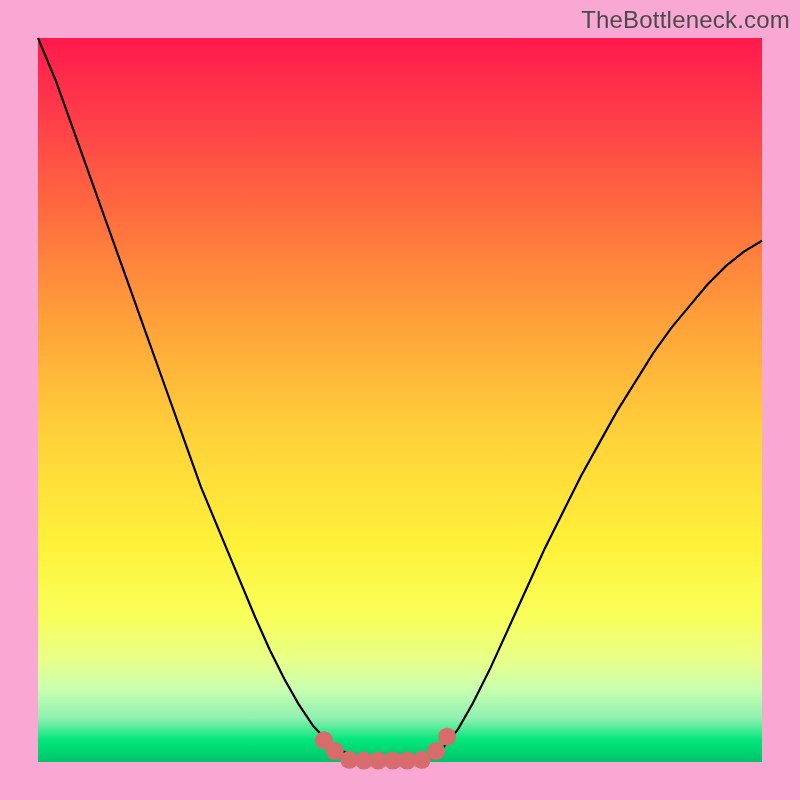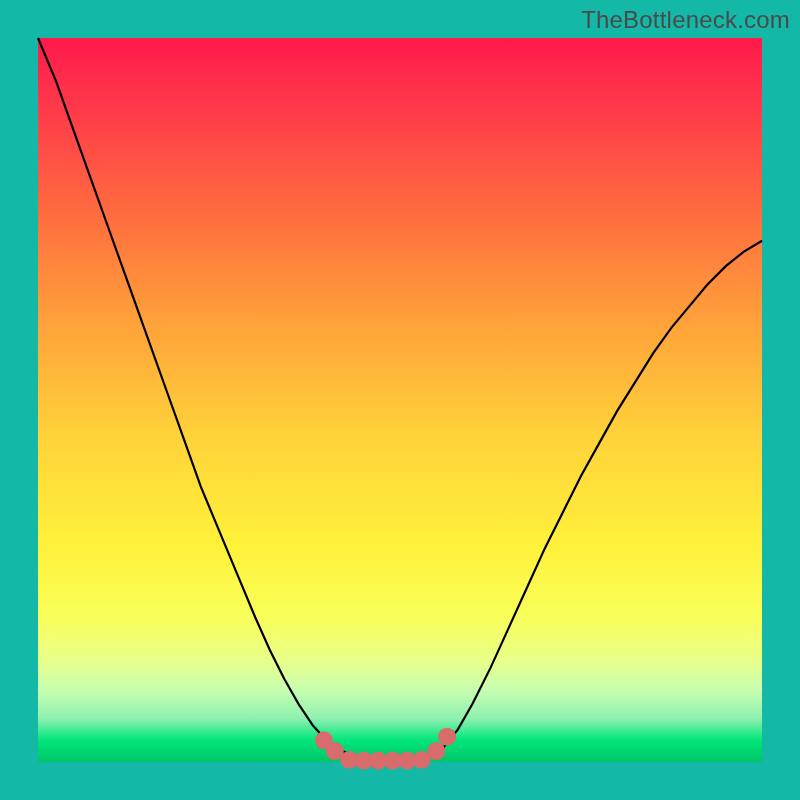--- a/index.html
+++ b/index.html
@@ -10,21 +10,21 @@
     background: #000;
     overflow: hidden;
     font-family: Arial, Helvetica, sans-serif;
   }
   .frame {
     position: absolute;
     left: 0;
     top: 0;
     width: 800px;
     height: 800px;
-    background: #14b8a6;
+    background: #f9a8d4;
   }
   .plot {
     position: absolute;
     left: 38px;
     top: 38px;
     width: 724px;
     height: 724px;
     
     background: linear-gradient(
       to bottom,

